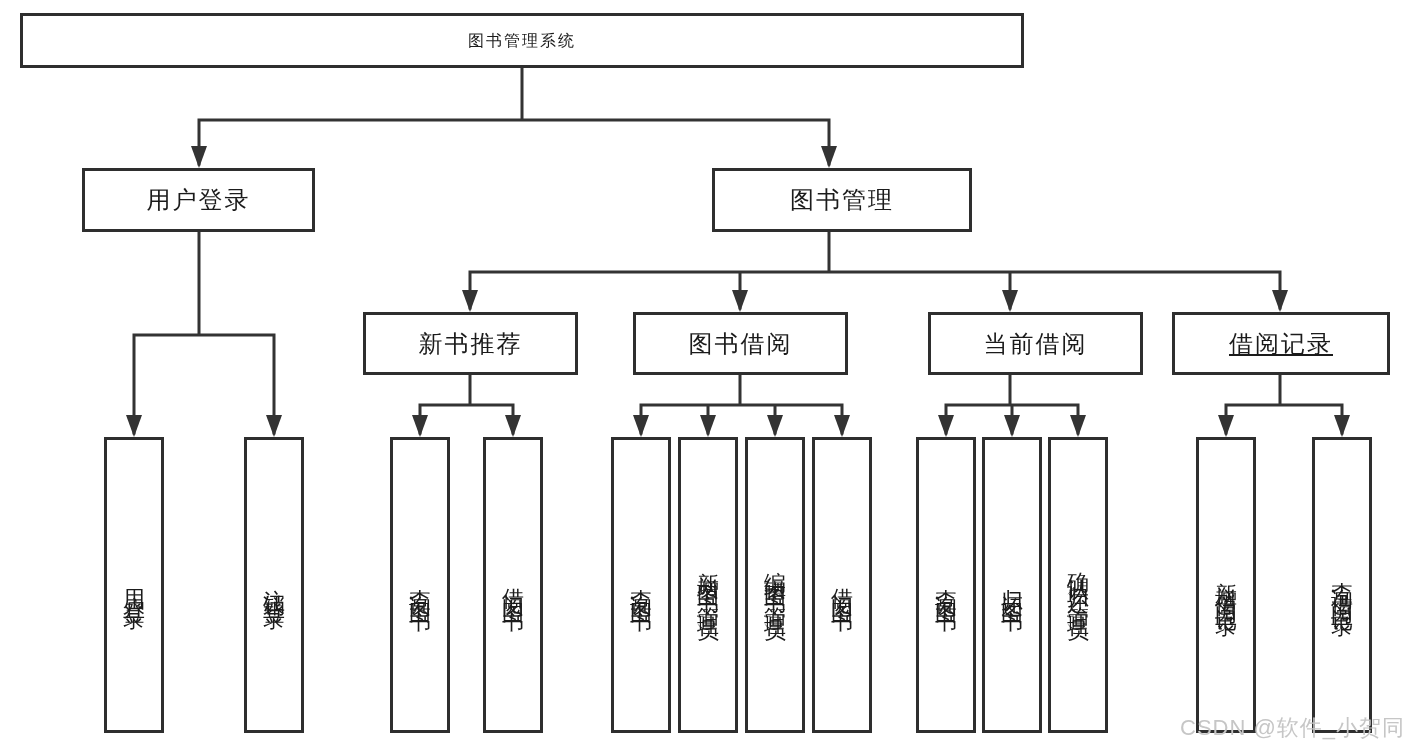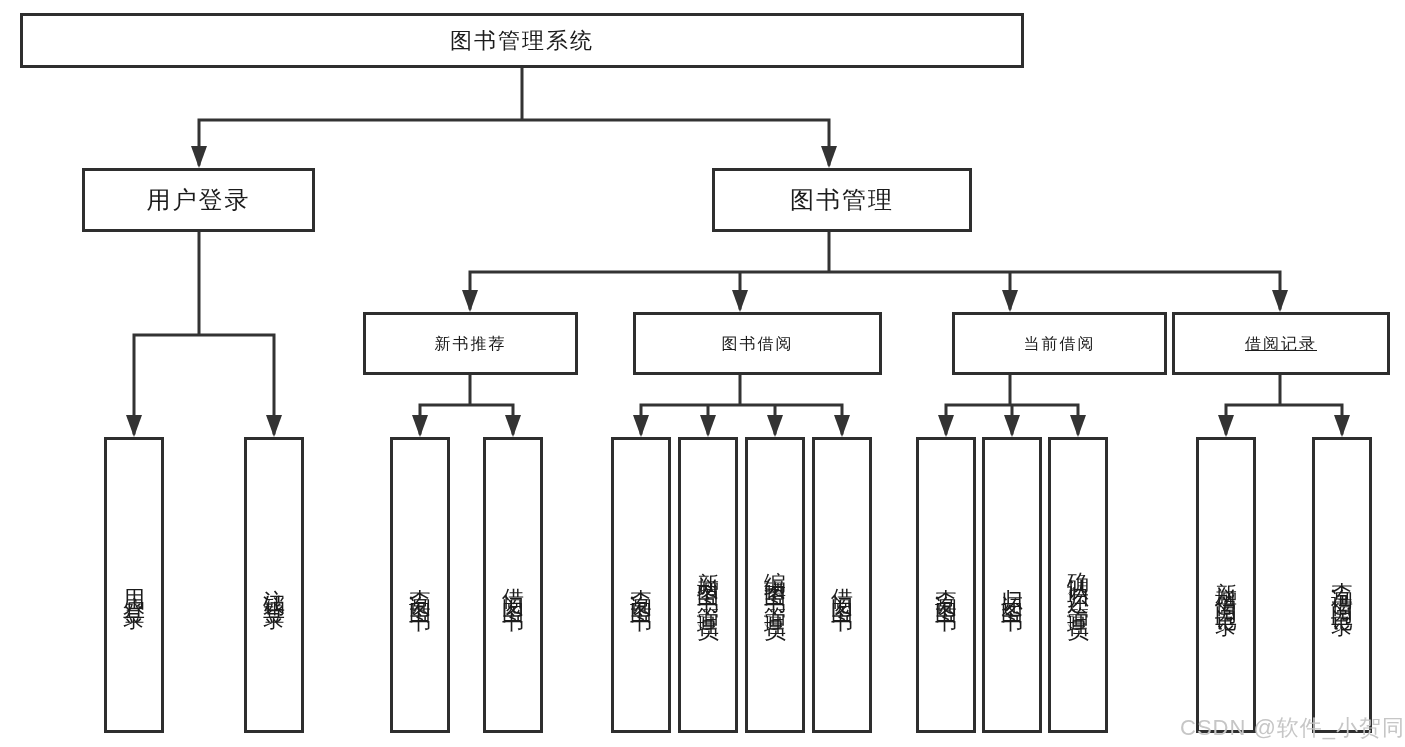--- a/index.html
+++ b/index.html
@@ -16,28 +16,28 @@
     box-sizing:border-box;
     background:#ffffff;
     border:3px solid #2e2e2e;
     color:#1b1b1b;
     display:flex;
     align-items:center;
     justify-content:center;
     z-index:2;
     line-height:1;
   }
-  .root{left:20px;top:13px;width:1004px;height:55px;font-size:22px;letter-spacing:2px;}
+  .root{left:20px;top:13px;width:1004px;height:55px;font-size:16px;letter-spacing:2px;}
   .lvl2{top:168px;height:64px;font-size:24px;letter-spacing:2px;}
   .lvl2.a{left:82px;width:233px;}
   .lvl2.b{left:712px;width:260px;}
-  .lvl3{top:312px;height:63px;font-size:16px;letter-spacing:2px;}
+  .lvl3{top:312px;height:63px;font-size:24px;letter-spacing:2px;}
   .lvl3.a{left:363px;width:215px;}
-  .lvl3.b{left:633px;width:249px;}
-  .lvl3.c{left:952px;width:215px;}
+  .lvl3.b{left:633px;width:215px;}
+  .lvl3.c{left:928px;width:215px;}
   .lvl3.d{left:1172px;width:218px;text-decoration:underline;}
   .leaf{
     top:437px;height:296px;width:60px;
     writing-mode:vertical-rl;
     text-orientation:mixed;
     font-size:22px;
     letter-spacing:7px;
   }
   .watermark{
     position:absolute;

